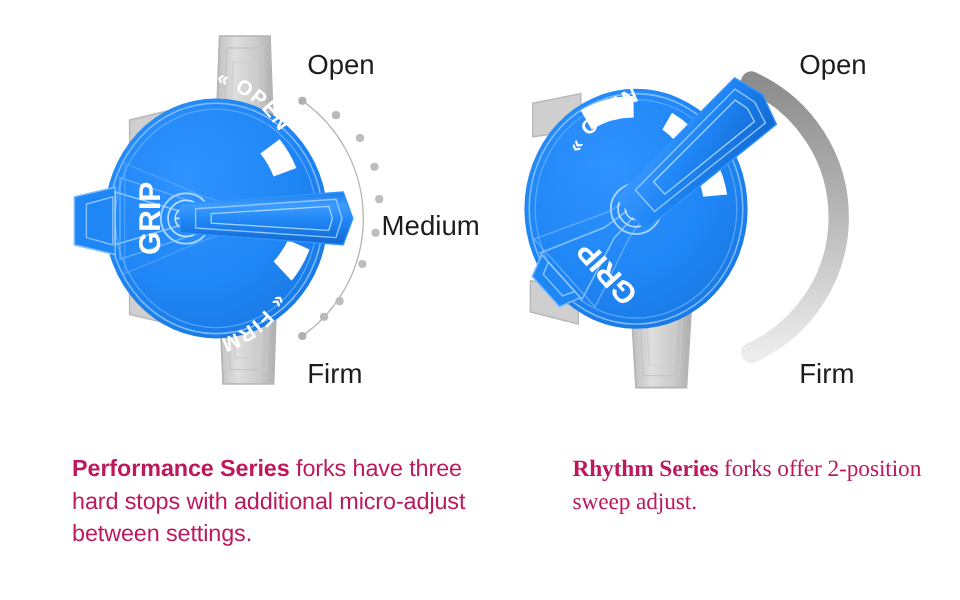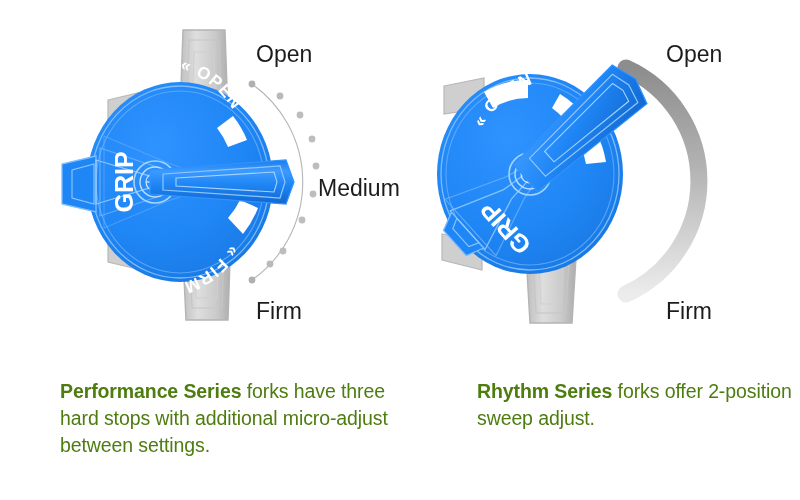--- a/index.html
+++ b/index.html
@@ -28,25 +28,25 @@
     left:0;
     width:100%;
     height:350px;
   }
   .diagram svg{display:block;}
 
   .caption{
     position:absolute;
     font-size:19.5px;
     line-height:27px;
-    color:#4d7c0f;
+    color:#be185d;
     letter-spacing:-0.1px;
   }
   #caption-left{left:60px;top:378px;width:350px;}
-  #caption-right{left:57px;top:378px;width:320px;}
+  #caption-right{left:57px;top:378px;width:320px;font-family:Liberation Serif, serif;}
   .caption b{font-weight:bold;}
 
   .dial-label{
     font-family:"Liberation Sans", sans-serif;
     font-size:23px;
     fill:#1c1c1c;
   }
   .knob-text{
     font-family:"Liberation Sans", sans-serif;
     font-weight:bold;

